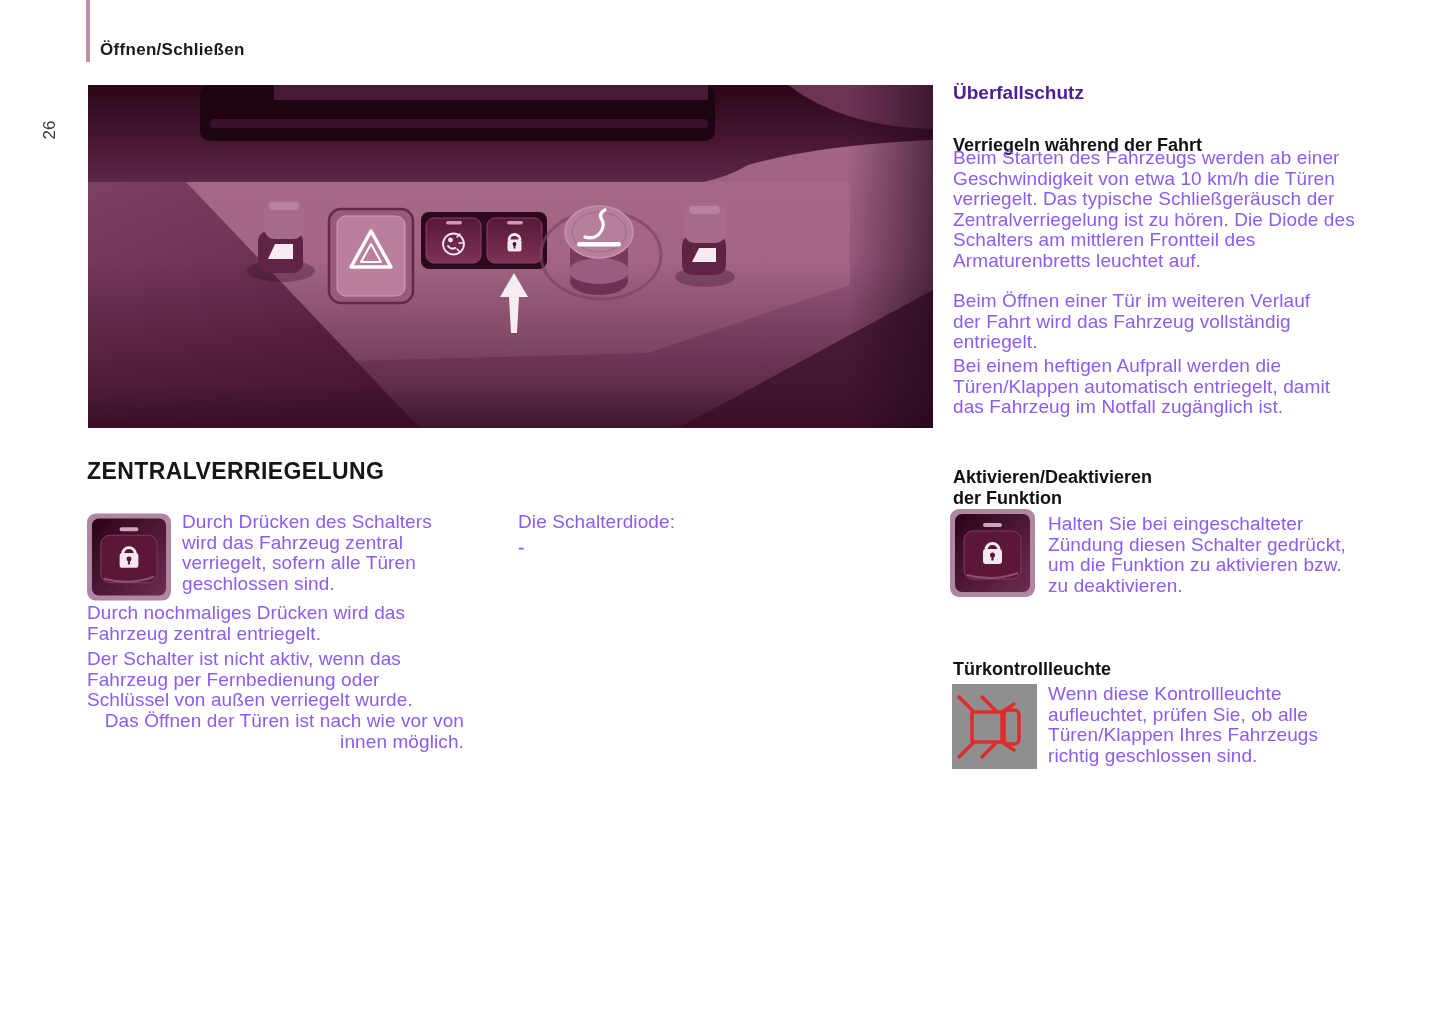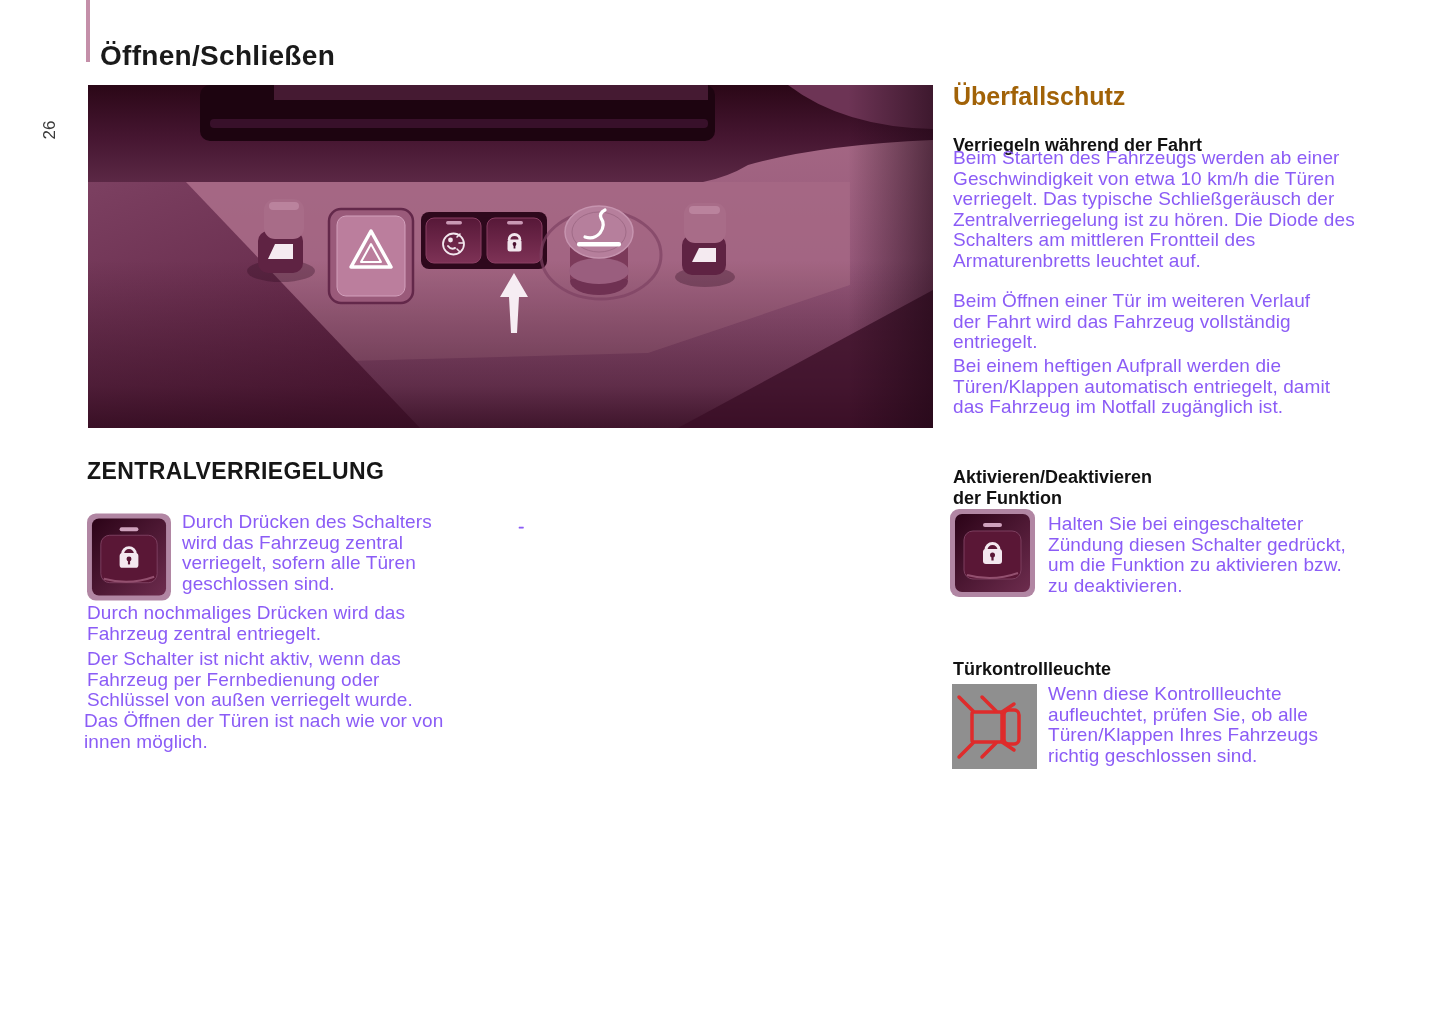--- a/index.html
+++ b/index.html
@@ -2,23 +2,23 @@
 <html lang="de"><head>
 <meta charset="utf-8">
 <style>
   html,body{margin:0;padding:0;}
   body{
     width:1445px;height:1026px;position:relative;background:#ffffff;
     font-family:"Liberation Sans", sans-serif;color:#383838;overflow:hidden;
   }
   .abs{position:absolute;}
   .body-text{font-size:19px;line-height:20.5px;color:#8b5cf6;letter-spacing:0.1px;}
-  .h-top{font-size:28px;font-weight:bold;color:#1a1a1a;letter-spacing:0.3px;}
+  .h-top{font-size:17px;font-weight:bold;color:#1a1a1a;letter-spacing:0.3px;}
   .h-main{font-size:23px;font-weight:bold;color:#161616;letter-spacing:0.4px;}
-  .h-sec{font-size:25px;font-weight:bold;color:#a16207;}
+  .h-sec{font-size:19px;font-weight:bold;color:#4c1d95;}
   .h-sub{font-size:18px;font-weight:bold;color:#111;line-height:21px;margin-top:14px;}
   .pre{white-space:pre-line;}
   .pagenum{font-size:17px;color:#3a3a3a;transform:rotate(-90deg);transform-origin:center;}
   .accent-line{background:#c48fa9;}
   .bullet-item{position:relative;padding-left:37px;margin-top:5px;}
   .bullet-dash{position:absolute;left:0;top:0;}
   p{margin:0;}
 </style>
 </head>
 <body>
@@ -160,23 +160,24 @@
       <rect x="33" y="40" width="19" height="15" rx="3" fill="#f3e8ef"></rect>
       <circle cx="42.5" cy="46" r="2.5" fill="#5a1736"></circle>
       <rect x="41.4" y="46" width="2.2" height="5.5" fill="#5a1736"></rect>
     </g>
   </svg>
 </div>
 
 <div class="abs body-text" style="left:182px;top:512px;width:290px;">Durch Drücken des Schalters wird das Fahrzeug zentral verriegelt, sofern alle Türen geschlossen sind.</div>
 <div class="abs body-text" style="left:87px;top:603px;width:375px;">Durch nochmaliges Drücken wird das Fahrzeug zentral entriegelt.</div>
 <div class="abs body-text" style="left:87px;top:649px;width:372px;">Der Schalter ist nicht aktiv, wenn das Fahrzeug per Fernbedienung oder Schlüssel von außen verriegelt wurde.</div>
-<div class="abs body-text" style="left:84px;top:711px;width:372px;">Das Öffnen der Türen ist nach wie vor von innen möglich.</div>
+<div class="abs body-text" style="left:92px;top:711px;width:372px;text-align:right;">Das Öffnen der Türen ist nach wie vor von innen möglich.</div>
 
 <div class="abs body-text" style="left:518px;top:512px;width:410px;">
+  <p>Die Schalterdiode:</p>
   <div class="bullet-item">
     <span class="bullet-dash">-</span>
   </div>
   <div class="bullet-item">
     <span class="bullet-dash">-</span>
   </div>
 </div>
 
 <div class="abs h-sec" style="left:953px;top:82px;">Überfallschutz</div>
 <div class="abs h-sub" style="left:953px;top:121px;">Verriegeln während der Fahrt</div>

